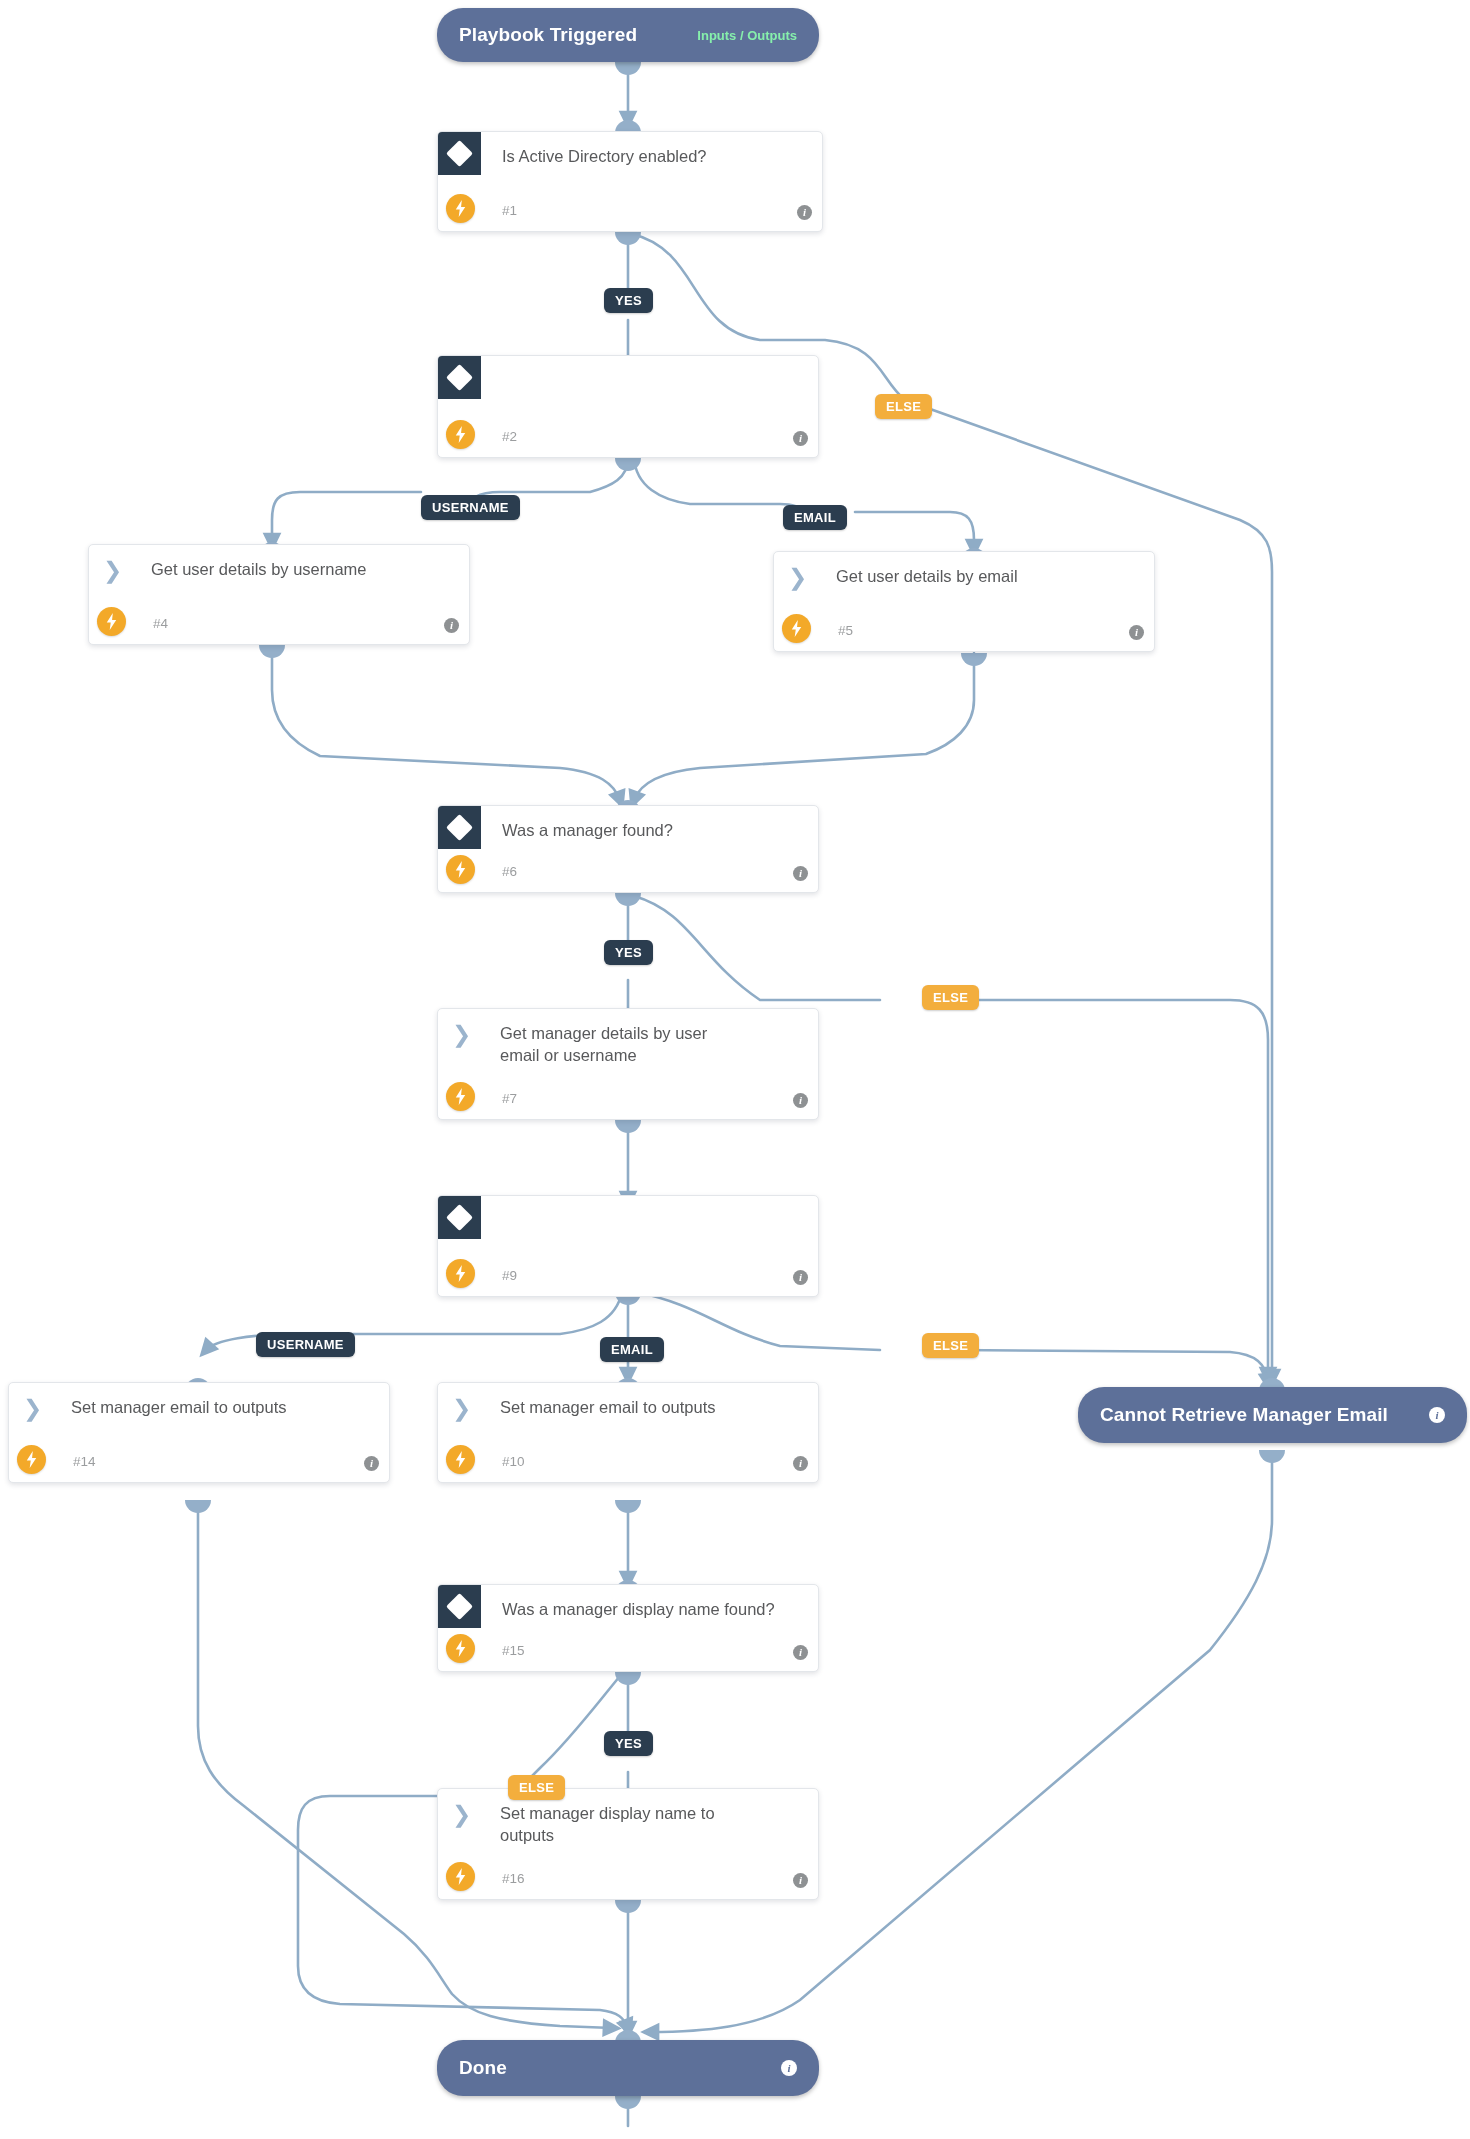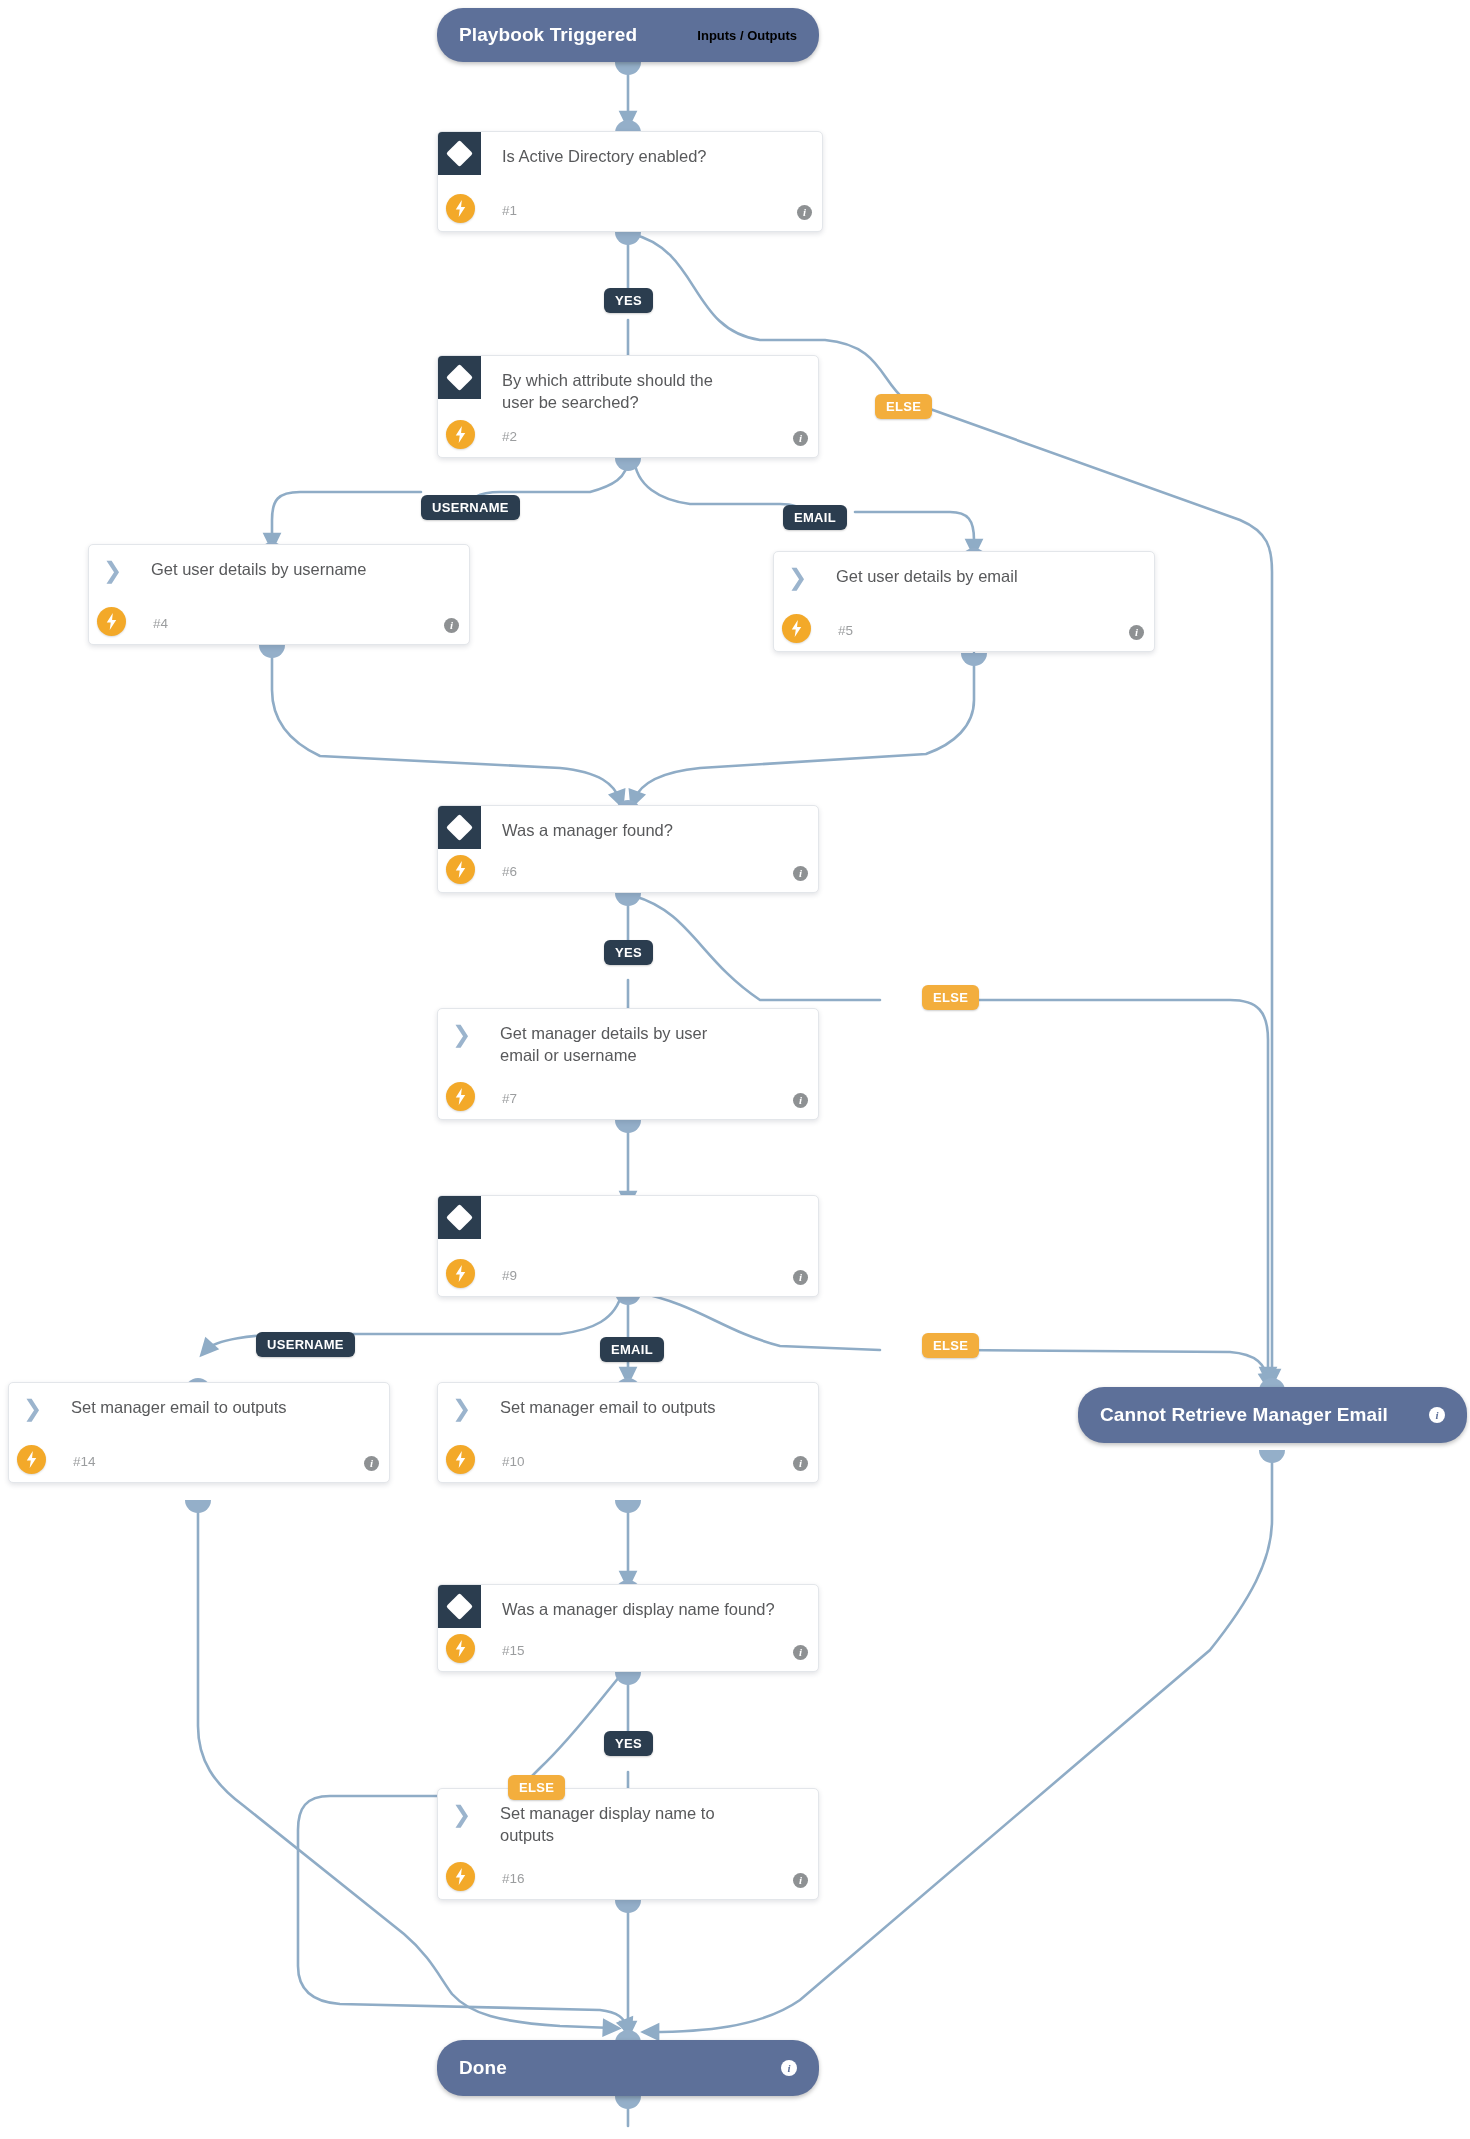--- a/index.html
+++ b/index.html
@@ -9,21 +9,21 @@
 
   
   .pill{
     position:absolute;box-sizing:border-box;
     background:#5d7099;border-radius:26px;
     box-shadow:0 2px 4px rgba(0,0,0,.25);
     display:flex;align-items:center;justify-content:space-between;
     padding:0 22px;z-index:5;
   }
   .pill .ptitle{color:#fff;font-size:19px;font-weight:700;letter-spacing:.1px;}
-  .pill .psub{color:#000000;font-size:13px;font-weight:700;}
+  .pill .psub{color:#86efac;font-size:13px;font-weight:700;}
 
   
   .card{
     position:absolute;box-sizing:border-box;
     background:#ffffff;border:1px solid #e3e6ea;border-radius:5px;
     box-shadow:0 2px 5px rgba(30,40,60,.13);
     z-index:5;overflow:hidden;
   }
   .card .cbody{position:relative;height:100%;}
   .card .ctitle{
@@ -195,22 +195,20 @@
   </div>
 
   <div class="blabel dark" style="left:604px;top:288px;">YES</div>
   <div class="blabel amber" style="left:875px;top:394px;">ELSE</div>
 
   <div class="card cond" style="left:437px;top:355px;width:382px;height:103px;">
     <div class="cbody">
       <div class="condbox">
           <div class="diamond"></div>
         </div>
-      <div class="ctitle">By which attribute should the
-user be searched?</div>
       <div class="bolt">
         <svg viewBox="0 0 12 18">
             <path d="M7.4 0 L1 10 L5.2 10 L4.1 18 L11 7.4 L6.6 7.4 Z" fill="#fff"></path>
           </svg>
       </div>
       <div class="cnum">#2</div>
       <div class="info">i</div>
     </div>
   </div>
 

